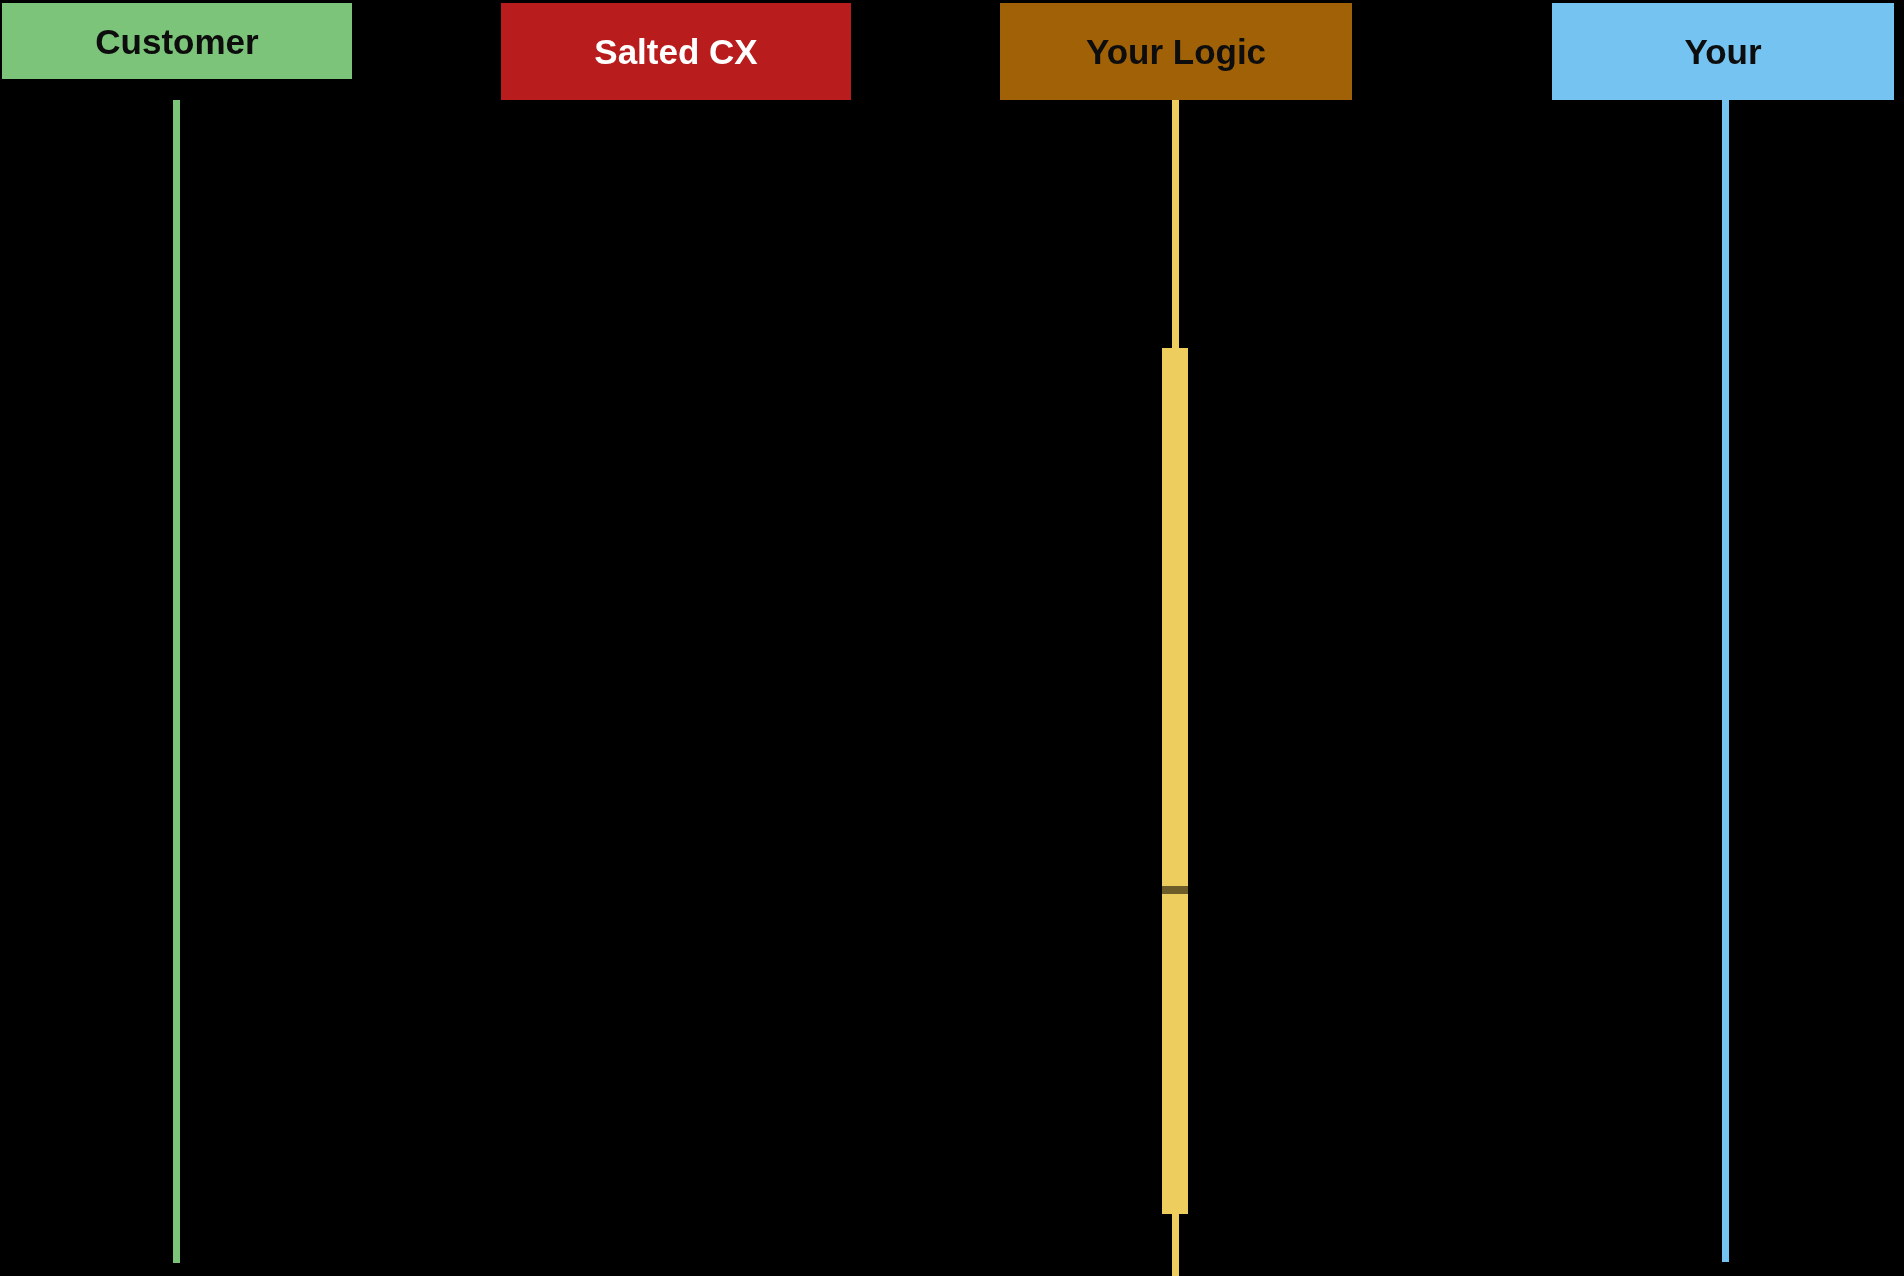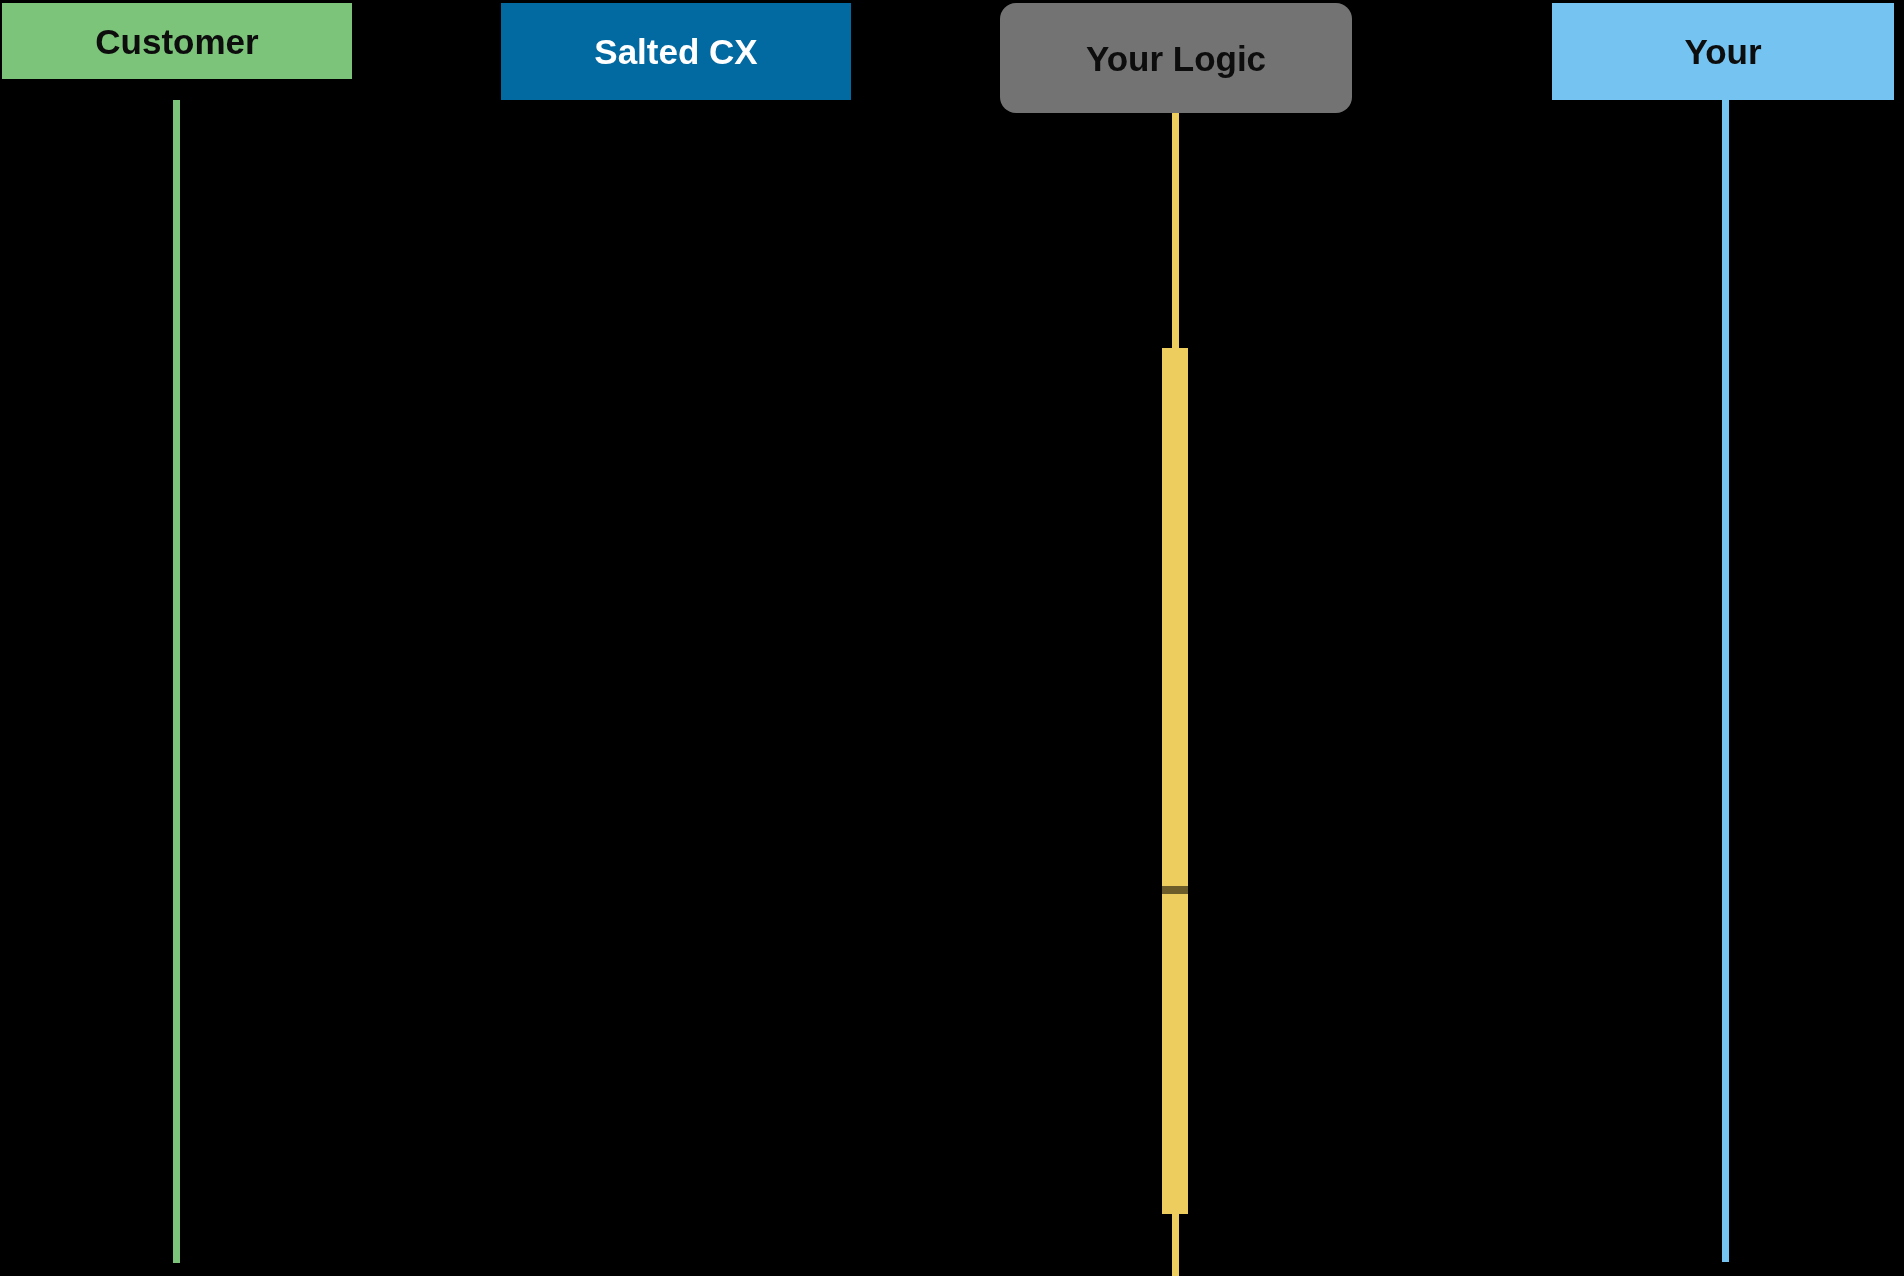--- a/index.html
+++ b/index.html
@@ -43,22 +43,22 @@
 <div class="canvas" id="canvas">
     <div class="lifeline" style="left: 172.5px; top: 100px; width: 7px; height: 1163px; background: rgb(124, 196, 122);"></div>
     <div class="lifeline" style="left: 672.5px; top: 100px; width: 7px; height: 1163px; background: rgb(0, 0, 0);"></div>
     <div class="lifeline" style="left: 1171.5px; top: 100px; width: 7px; height: 1176px; background: rgb(237, 205, 94);"></div>
     <div class="lifeline" style="left: 1721.5px; top: 100px; width: 7px; height: 1162px; background: rgb(116, 195, 240);"></div>
     <div class="activation-bar" style="left: 1162px; top: 348px; width: 26px; height: 866px; background: rgb(237, 205, 94);"></div>
     <div class="crossing-mark" style="left: 1162px; top: 886px; width: 26px; height: 8px; background: rgba(0, 0, 0, 0.55);"></div>
     <div class="actor-box" style="left: 2px; top: 3px; width: 350px; height: 76px; background: rgb(124, 196, 122);">
       <span class="actor-label" style="color: rgb(13, 13, 13);">Customer</span>
     </div>
-    <div class="actor-box" style="left: 501px; top: 3px; width: 350px; height: 97px; background: #0369a1;">
+    <div class="actor-box" style="left: 501px; top: 3px; width: 350px; height: 97px; background: #b91c1c;">
       <span class="actor-label" style="color: rgb(255, 255, 255);">Salted CX</span>
     </div>
-    <div class="actor-box" style="left: 1000px; top: 3px; width: 352px; height: 110px; background: #737373; border-radius: 16px;">
+    <div class="actor-box" style="left: 1000px; top: 3px; width: 352px; height: 97px; background: #a16207;">
       <span class="actor-label" style="color: rgb(13, 13, 13);">Your Logic</span>
     </div>
     <div class="actor-box" style="left: 1552px; top: 3px; width: 342px; height: 97px; background: rgb(116, 195, 240);">
       <span class="actor-label" style="color: rgb(13, 13, 13);">Your</span>
     </div>
   </div>
 
 </body></html>

